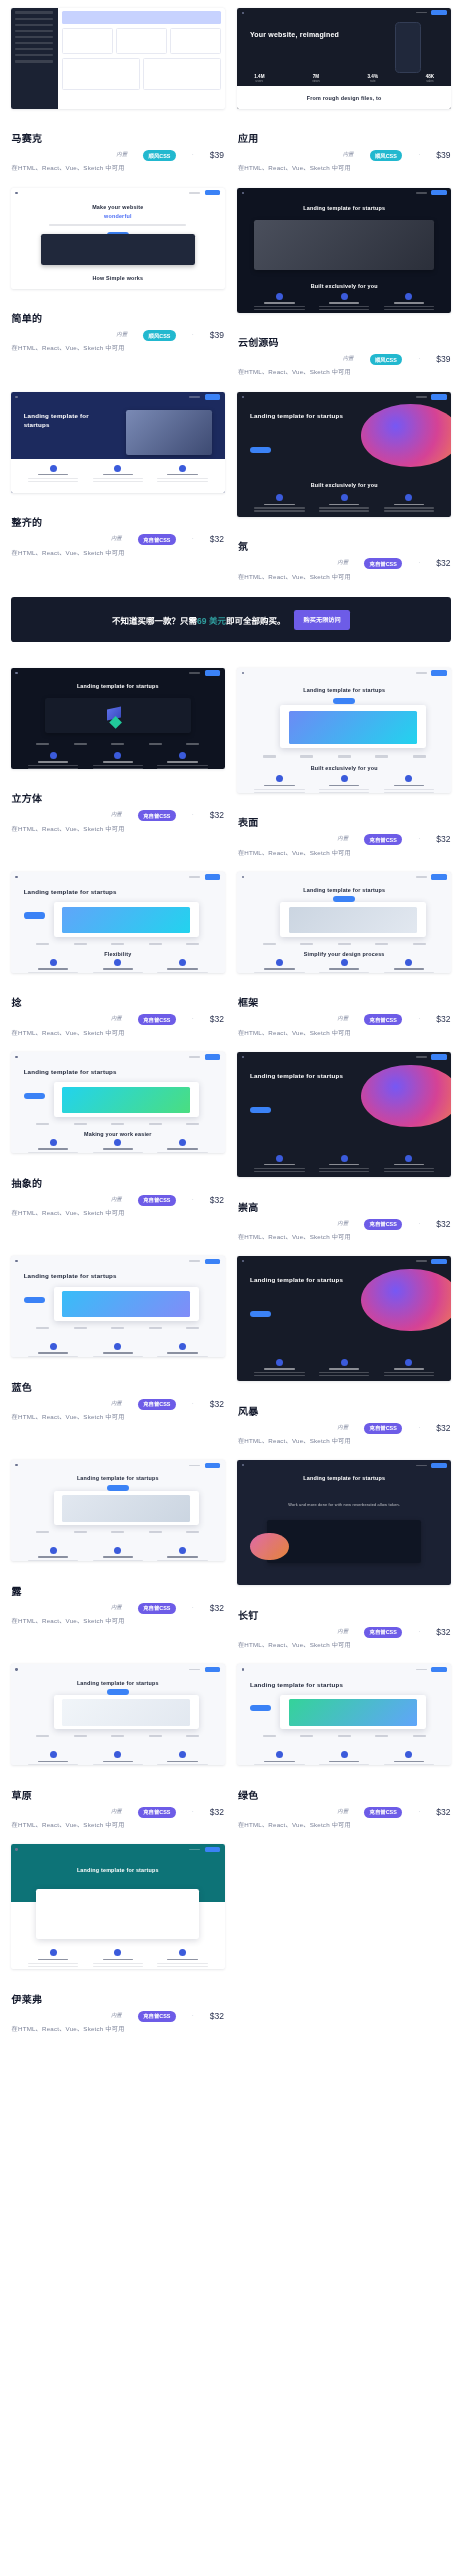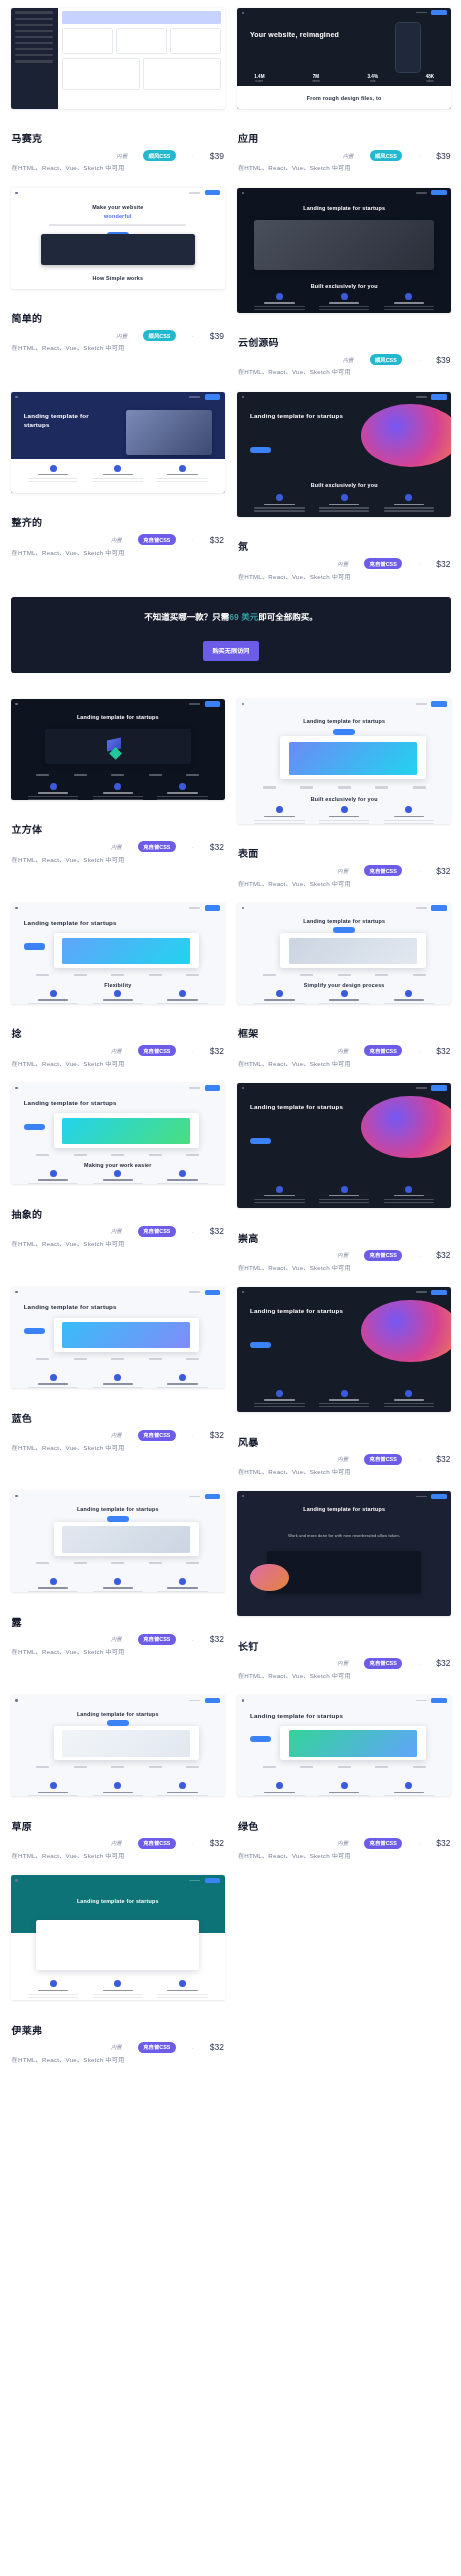--- a/index.html
+++ b/index.html
@@ -105,41 +105,40 @@
 
   
   .meta { padding: 5.4px 0.8px 0 0.8px; }
   .meta-top {
     display: flex; align-items: center; justify-content: space-between; gap: 4.6px;
   }
   .title {
     font-size: 10px; font-weight: bold; color: #12182b;
     letter-spacing: 0.2px; white-space: nowrap;
   }
-  .rightmeta { display: flex; align-items: center; gap: 16px; flex-shrink: 0; margin-top: 36px; }
+  .rightmeta { display: flex; align-items: flex-start; gap: 16px; flex-shrink: 0; margin-top: 36px; }
   .builtwith { font-size: 5.4px; color: #8a91a6; font-style: italic; }
   .badge {
     font-size: 5.4px; font-weight: bold; color: #fff;
     padding: 1.5px 5.4px; border-radius: 6.2px; white-space: nowrap;
   }
   .badge.tw { background: #22b8cf; }
   .badge.bs { background: #6d5ce7; }
   .dotsep { font-size: 6.2px; color: #a9afc0; }
   .price { font-size: 8.5px; color: #2b3350; font-weight: normal; }
   .sub { font-size: 6.2px; color: #7b8298; margin-top: 2.3px; letter-spacing: 0.2px; }
 
   
   .promo {
     margin: 1.5px 10.8px 18.5px 10.8px;
     background: #151b2b;
     border-radius: 3.1px;
     padding: 12.3px 12.3px;
     display: flex; align-items: center; justify-content: center;
-    gap: 19px;
-    flex-direction: column;
+    gap: 9px;
   }
   .promo-text { font-size: 8.5px; font-weight: bold; color: #ffffff; }
   .promo-amount { color: #2f9e9e; }
   .promo-btn {
     background: #6d5ce7; color: #fff; border: none;
     font-size: 6.2px; font-weight: bold;
     padding: 5.4px 9.2px; border-radius: 2.3px; cursor: pointer;
     font-family: inherit; white-space: nowrap;
   }
 

